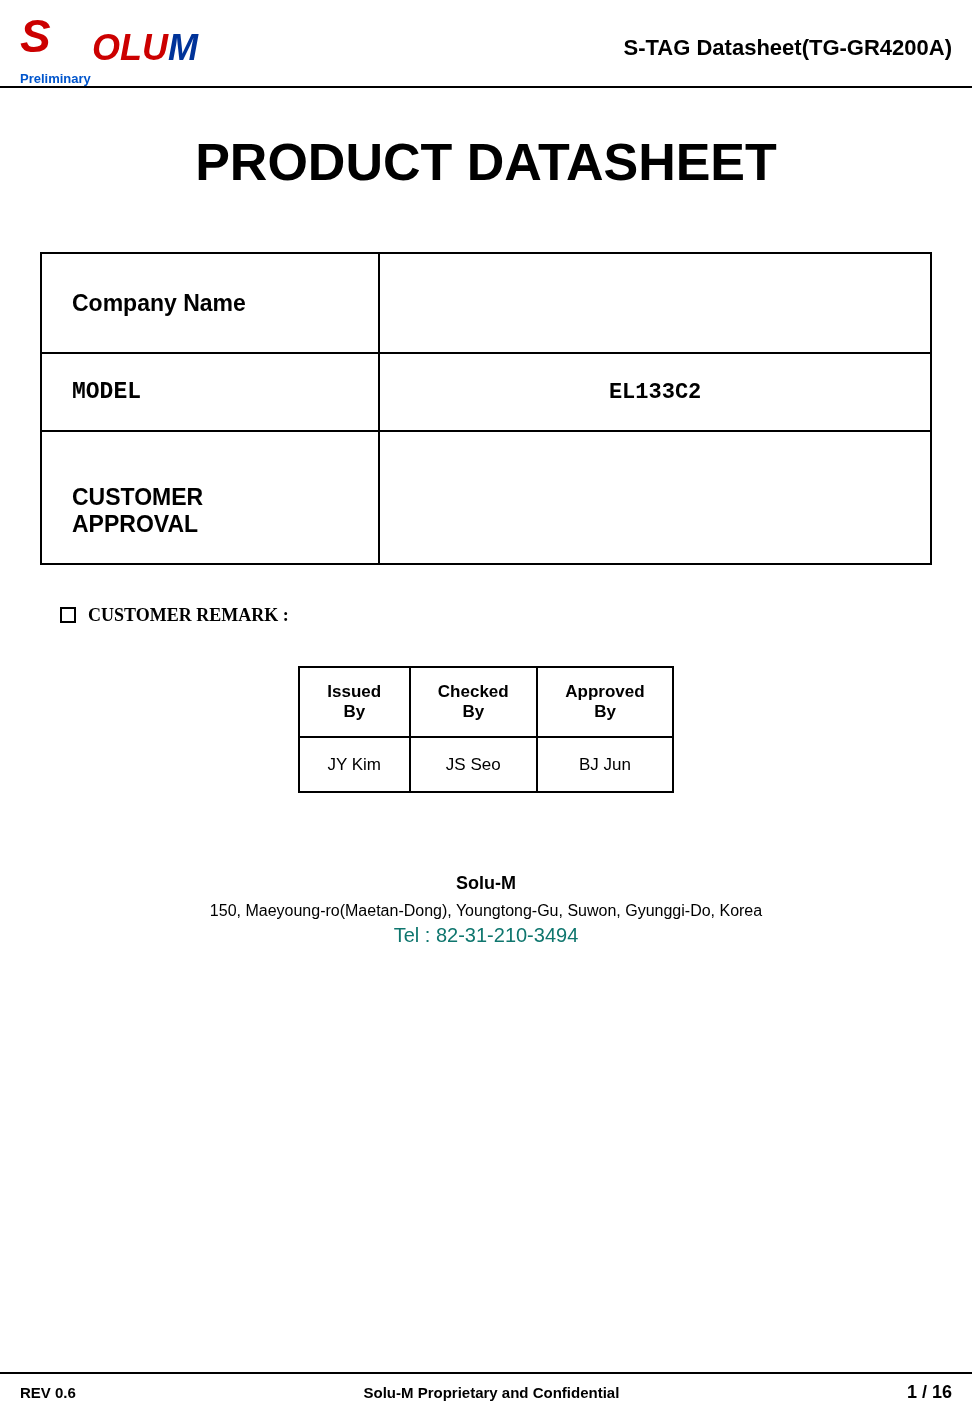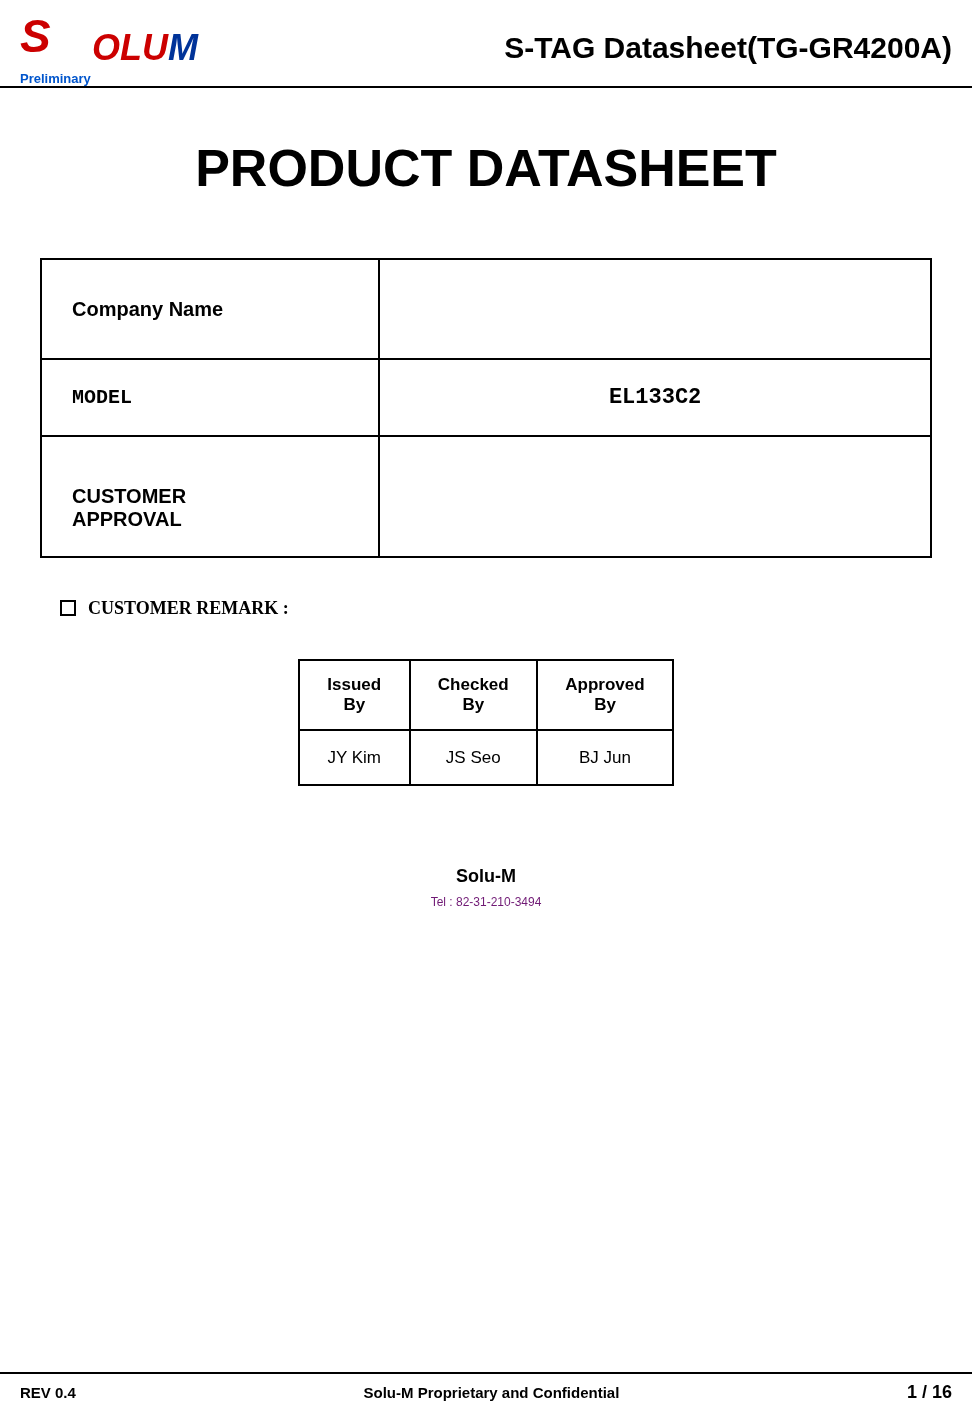--- a/index.html
+++ b/index.html
@@ -48,29 +48,29 @@
     }
 
     .logo-preliminary {
       font-size: 13px;
       color: #0055cc;
       font-weight: bold;
       margin-top: 2px;
     }
 
     .header-title {
-      font-size: 30px;
+      font-size: 22px;
       font-weight: bold;
       color: #000;
       text-align: center;
     }
 
     
     .main-content {
-      padding: 10px 40px;
+      padding: 4px 40px;
     }
 
     
     .page-title {
       text-align: center;
       font-size: 52px;
       font-weight: 900;
       color: #000;
       margin: 40px 0 60px 0;
       font-family: Arial, sans-serif;
@@ -84,21 +84,21 @@
     }
 
     .info-table td {
       border: 2px solid #000;
       padding: 25px 30px;
       vertical-align: middle;
     }
 
     .info-table .label-cell {
       width: 38%;
-      font-size: 20px;
+      font-size: 23px;
       font-weight: bold;
       color: #000;
     }
 
     .info-table .value-cell {
       width: 62%;
       font-size: 22px;
       font-weight: bold;
       color: #000;
       text-align: center;
@@ -190,22 +190,22 @@
       margin-bottom: 8px;
     }
 
     .footer-address {
       font-size: 16px;
       color: #000;
       margin-bottom: 4px;
     }
 
     .footer-tel {
-      font-size: 12px;
-      color: #701a75;
+      font-size: 20px;
+      color: #0f766e;
     }
 
     
     .bottom-bar {
       position: absolute;
       bottom: 0;
       left: 0;
       right: 0;
       border-top: 2px solid #000;
       display: flex;
@@ -301,22 +301,23 @@
           <td>JY Kim</td>
           <td>JS Seo</td>
           <td>BJ Jun</td>
         </tr>
       </tbody>
     </table>
   </div>
 
   <div class="footer-info">
     <div class="footer-company">Solu-M</div>
+    <div class="footer-address">150, Maeyoung-ro(Maetan-Dong), Youngtong-Gu, Suwon, Gyunggi-Do, Korea</div>
     <div class="footer-tel">Tel : 82-31-210-3494</div>
   </div>
 
 </div>
 
 <div class="bottom-bar">
-  <span class="bottom-rev">REV 0.4</span>
+  <span class="bottom-rev">REV 0.6</span>
   <span class="bottom-confidential">Solu-M Proprietary and Confidential</span>
   <span class="bottom-page">1 / 16</span>
 </div>
 
 </body></html>

